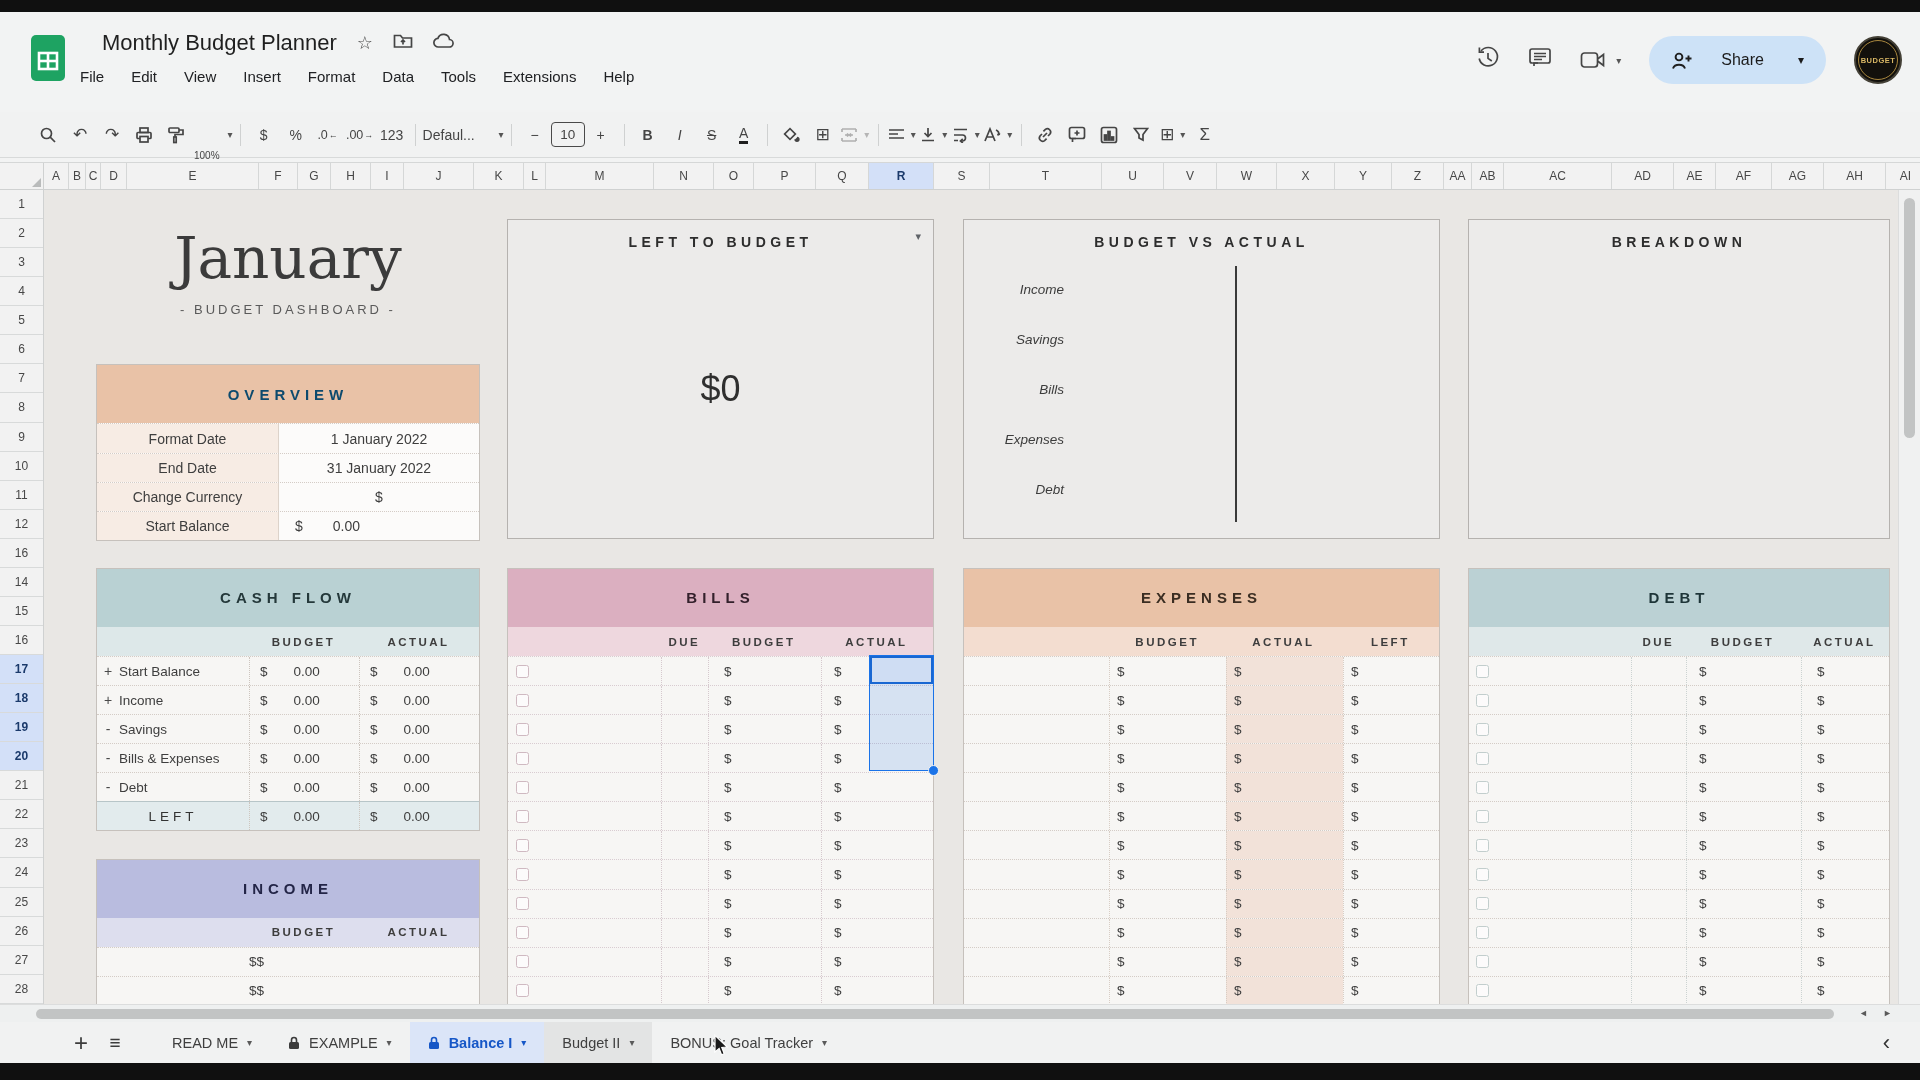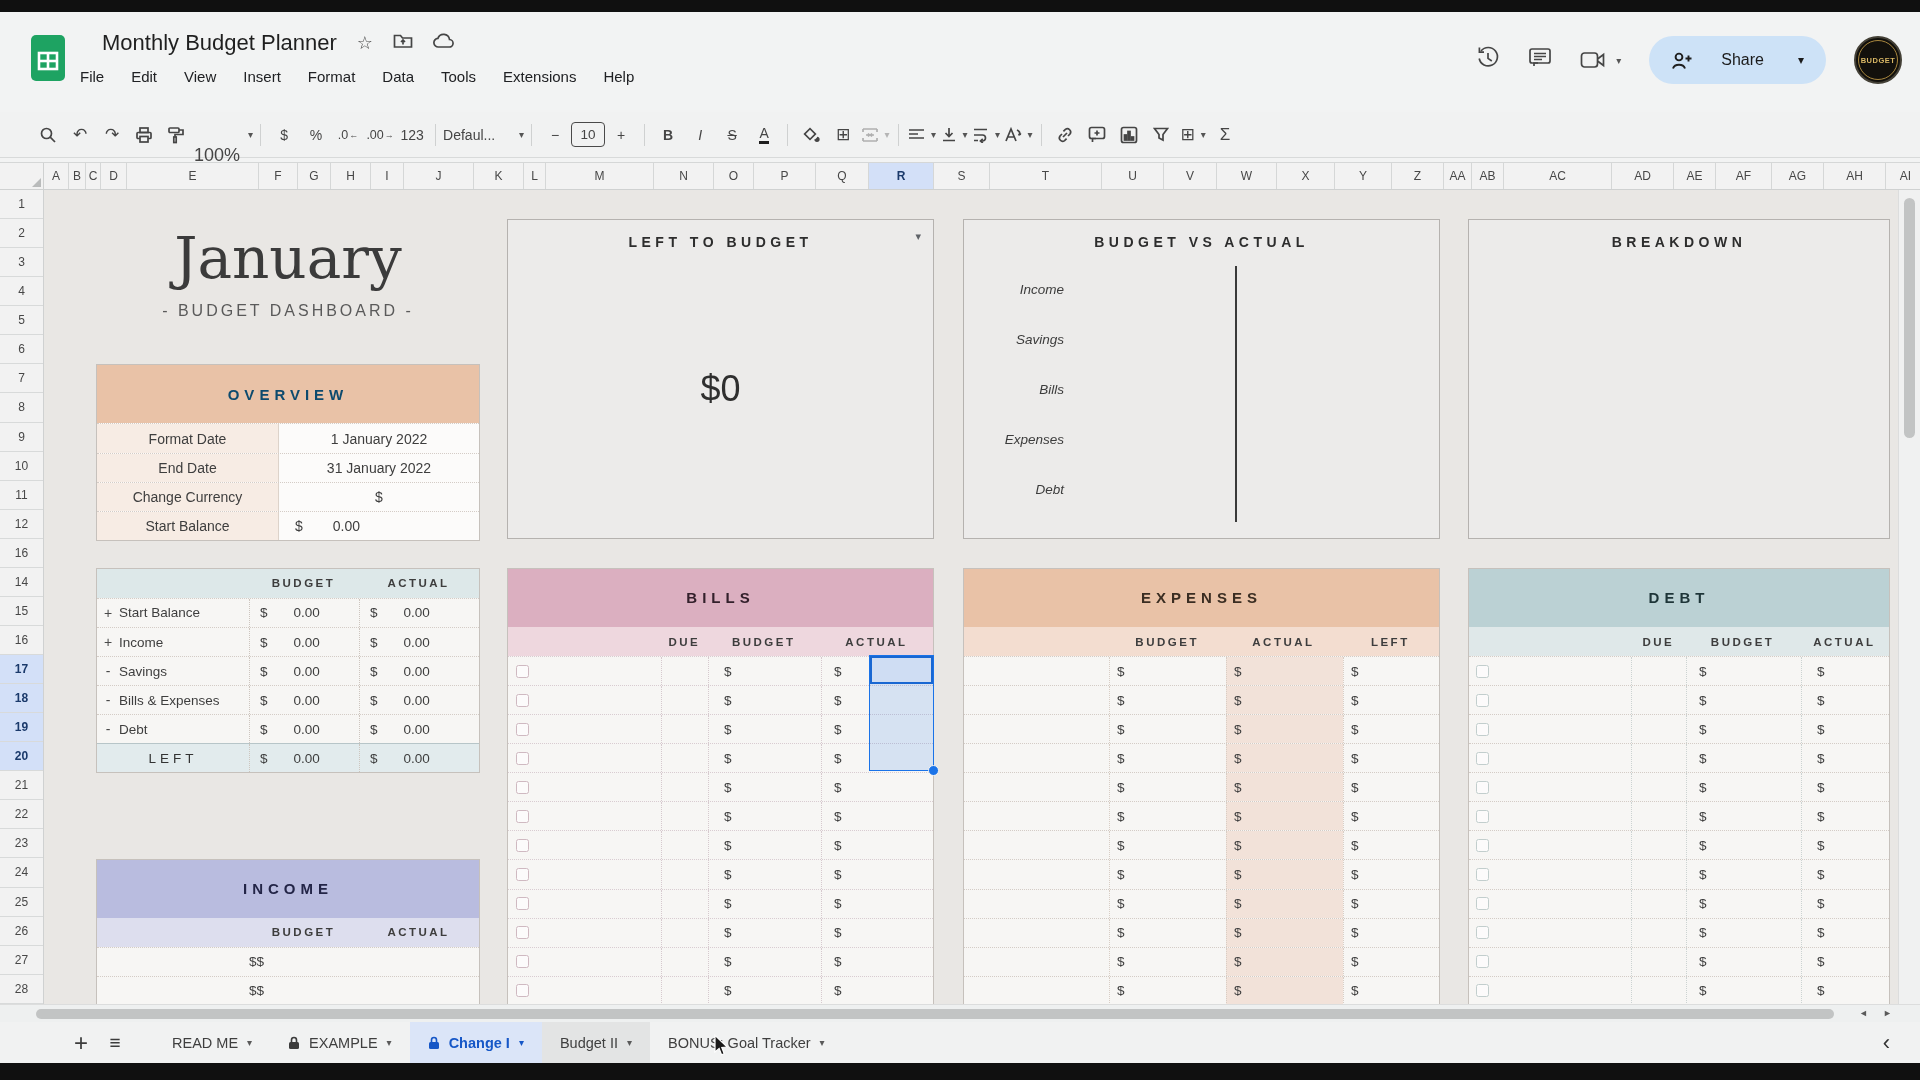--- a/index.html
+++ b/index.html
@@ -24,21 +24,21 @@
   .avatar .inner { width:40px; height:40px; border-radius:50%; border:1px solid #a8863e; display:flex; align-items:center; justify-content:center;
                    color:#d9b765; font-size:7.5px; font-weight:bold; letter-spacing:.5px; }
 
   
   .toolbar { position:absolute; top:100px; left:0; right:0; height:46px; background:#f1f2f2;
              border-bottom:1px solid #d8dada; display:flex; align-items:center; padding-left:32px; color:#454545; }
   .tbtn { min-width:32px; height:32px; display:flex; align-items:center; justify-content:center; border-radius:4px; font-size:14px; gap:3px; }
   .tbtn.gly { font-size:17px; }
   .tsep { width:1px; height:22px; background:#cfd1d1; margin:0 7px; }
   .tcaret { font-size:10px; color:#555; margin-left:3px; }
-  .zoomv { font-size:18px; padding:0 2px;margin-top:42px; }
+  .zoomv { font-size:10px; padding:0 2px;margin-top:42px; }
   .fontname { font-size:14px; width:70px; text-align:left; }
   .sizebox { width:34px; height:25px; border:1.5px solid #4a4a4a; border-radius:4px; display:flex; align-items:center; justify-content:center; font-size:13.5px; }
   .b { font-weight:bold; } .i { font-style:italic; } .st { text-decoration:line-through; }
   .ucolor { border-bottom:3.5px solid #1f1f1f; line-height:1; padding-bottom:1px; }
   .decsm { font-size:12.5px; } .decar { font-size:9px; margin-left:-2px; }
   .disabled { opacity:.38; }
   svg.tool { stroke:#454545; fill:none; stroke-width:1.7; }
 
   
   .colheads { position:absolute; top:150px; left:0; right:0; height:28px; background:#f2f2f2; display:flex; overflow:hidden;
@@ -58,21 +58,21 @@
 
   .vscroll { position:absolute; right:0; top:0; width:22px; height:100%; background:#f0f1f1; border-left:1px solid #dcdddd; }
   .vthumb { position:absolute; left:5px; top:8px; width:11px; height:240px; border-radius:6px; background:#c2c4c4; }
   .hscroll { position:absolute; left:0; right:0; top:992px; height:18px; background:#eef0f0; border-top:1px solid #dcdddd; }
   .hthumb { position:absolute; left:36px; right:86px; top:4px; height:10px; border-radius:5px; background:#c2c4c4; }
   .harrow { position:absolute; top:3px; font-size:9px; color:#5a5a5a; }
 
   
   .month-block { position:absolute; left:52px; top:34px; width:384px; text-align:center; }
   .month { font-family:"DejaVu Serif","Liberation Serif",serif; font-size:58px; color:#3b3b3b; }
-  .month-sub { margin-top:10px; font-size:16px; letter-spacing:3px; color:#5a5a5a; }
+  .month-sub { margin-top:10px; font-size:13px; letter-spacing:3px; color:#5a5a5a; }
 
   .panel { position:absolute; background:#ecebea; border:1px solid #b5b2af; }
   .panel-title { position:absolute; top:14px; left:0; right:0; text-align:center; font-size:14px; font-weight:bold; letter-spacing:4.5px; color:#2d2d2d; }
   .panel-caret { position:absolute; top:10px; right:12px; font-size:11px; color:#5f6368; }
   .ltb-value { position:absolute; top:148px; left:0; right:0; text-align:center; font-size:36px; color:#2f2f2f; }
   .bva-cats { position:absolute; left:18px; top:62px; height:215px; width:82px; display:flex; flex-direction:column; justify-content:space-between; }
   .bva-cats span { font-size:13.5px; font-style:italic; color:#3c3c3c; text-align:right; }
   .bva-axis { position:absolute; left:271px; top:46px; bottom:16px; width:1.5px; background:#3a3a3a; }
 
   
@@ -505,20 +505,21 @@
             <span>Debt</span>
           </div>
         <div class="bva-axis"></div>
       </div>
 
       <div class="panel" style="left:1424px; top:29px; width:422px; height:320px;">
         <div class="panel-title">BREAKDOWN</div>
       </div>
 
       <div class="table cf">
+        <div class="thead">CASH FLOW</div>
         <div class="tsub">
           <span class="cfsub-b">BUDGET</span>
           <span class="cfsub-a">ACTUAL</span>
         </div>
         <div>
 
             <div class="trow">
               <span class="sign">+</span>
               <span class="clabel">Start Balance</span>
               <span class="cb-col money">
@@ -983,21 +984,21 @@
         <path d="M3.5 6 V4 a2.5 2.5 0 0 1 5 0 V6" fill="none" stroke="#3c3c3c" stroke-width="1.6"></path>
       </svg>
       <span>EXAMPLE</span>
       <span class="caret">▾</span>
     </div>
     <div class="tab active">
       <svg width="12" height="14" viewBox="0 0 12 14">
         <rect x="1" y="6" width="10" height="7" rx="1.5" fill="#1657c7"></rect>
         <path d="M3.5 6 V4 a2.5 2.5 0 0 1 5 0 V6" fill="none" stroke="#1657c7" stroke-width="1.6"></path>
       </svg>
-      <span>Change I</span>
+      <span>Balance I</span>
       <span class="caret">▾</span>
     </div>
     <div class="tab hover">
       <span>Budget II</span>
       <span class="caret">▾</span>
     </div>
     <div class="tab">
       <span>BONUS: Goal Tracker</span>
       <span class="caret">▾</span>
     </div>

